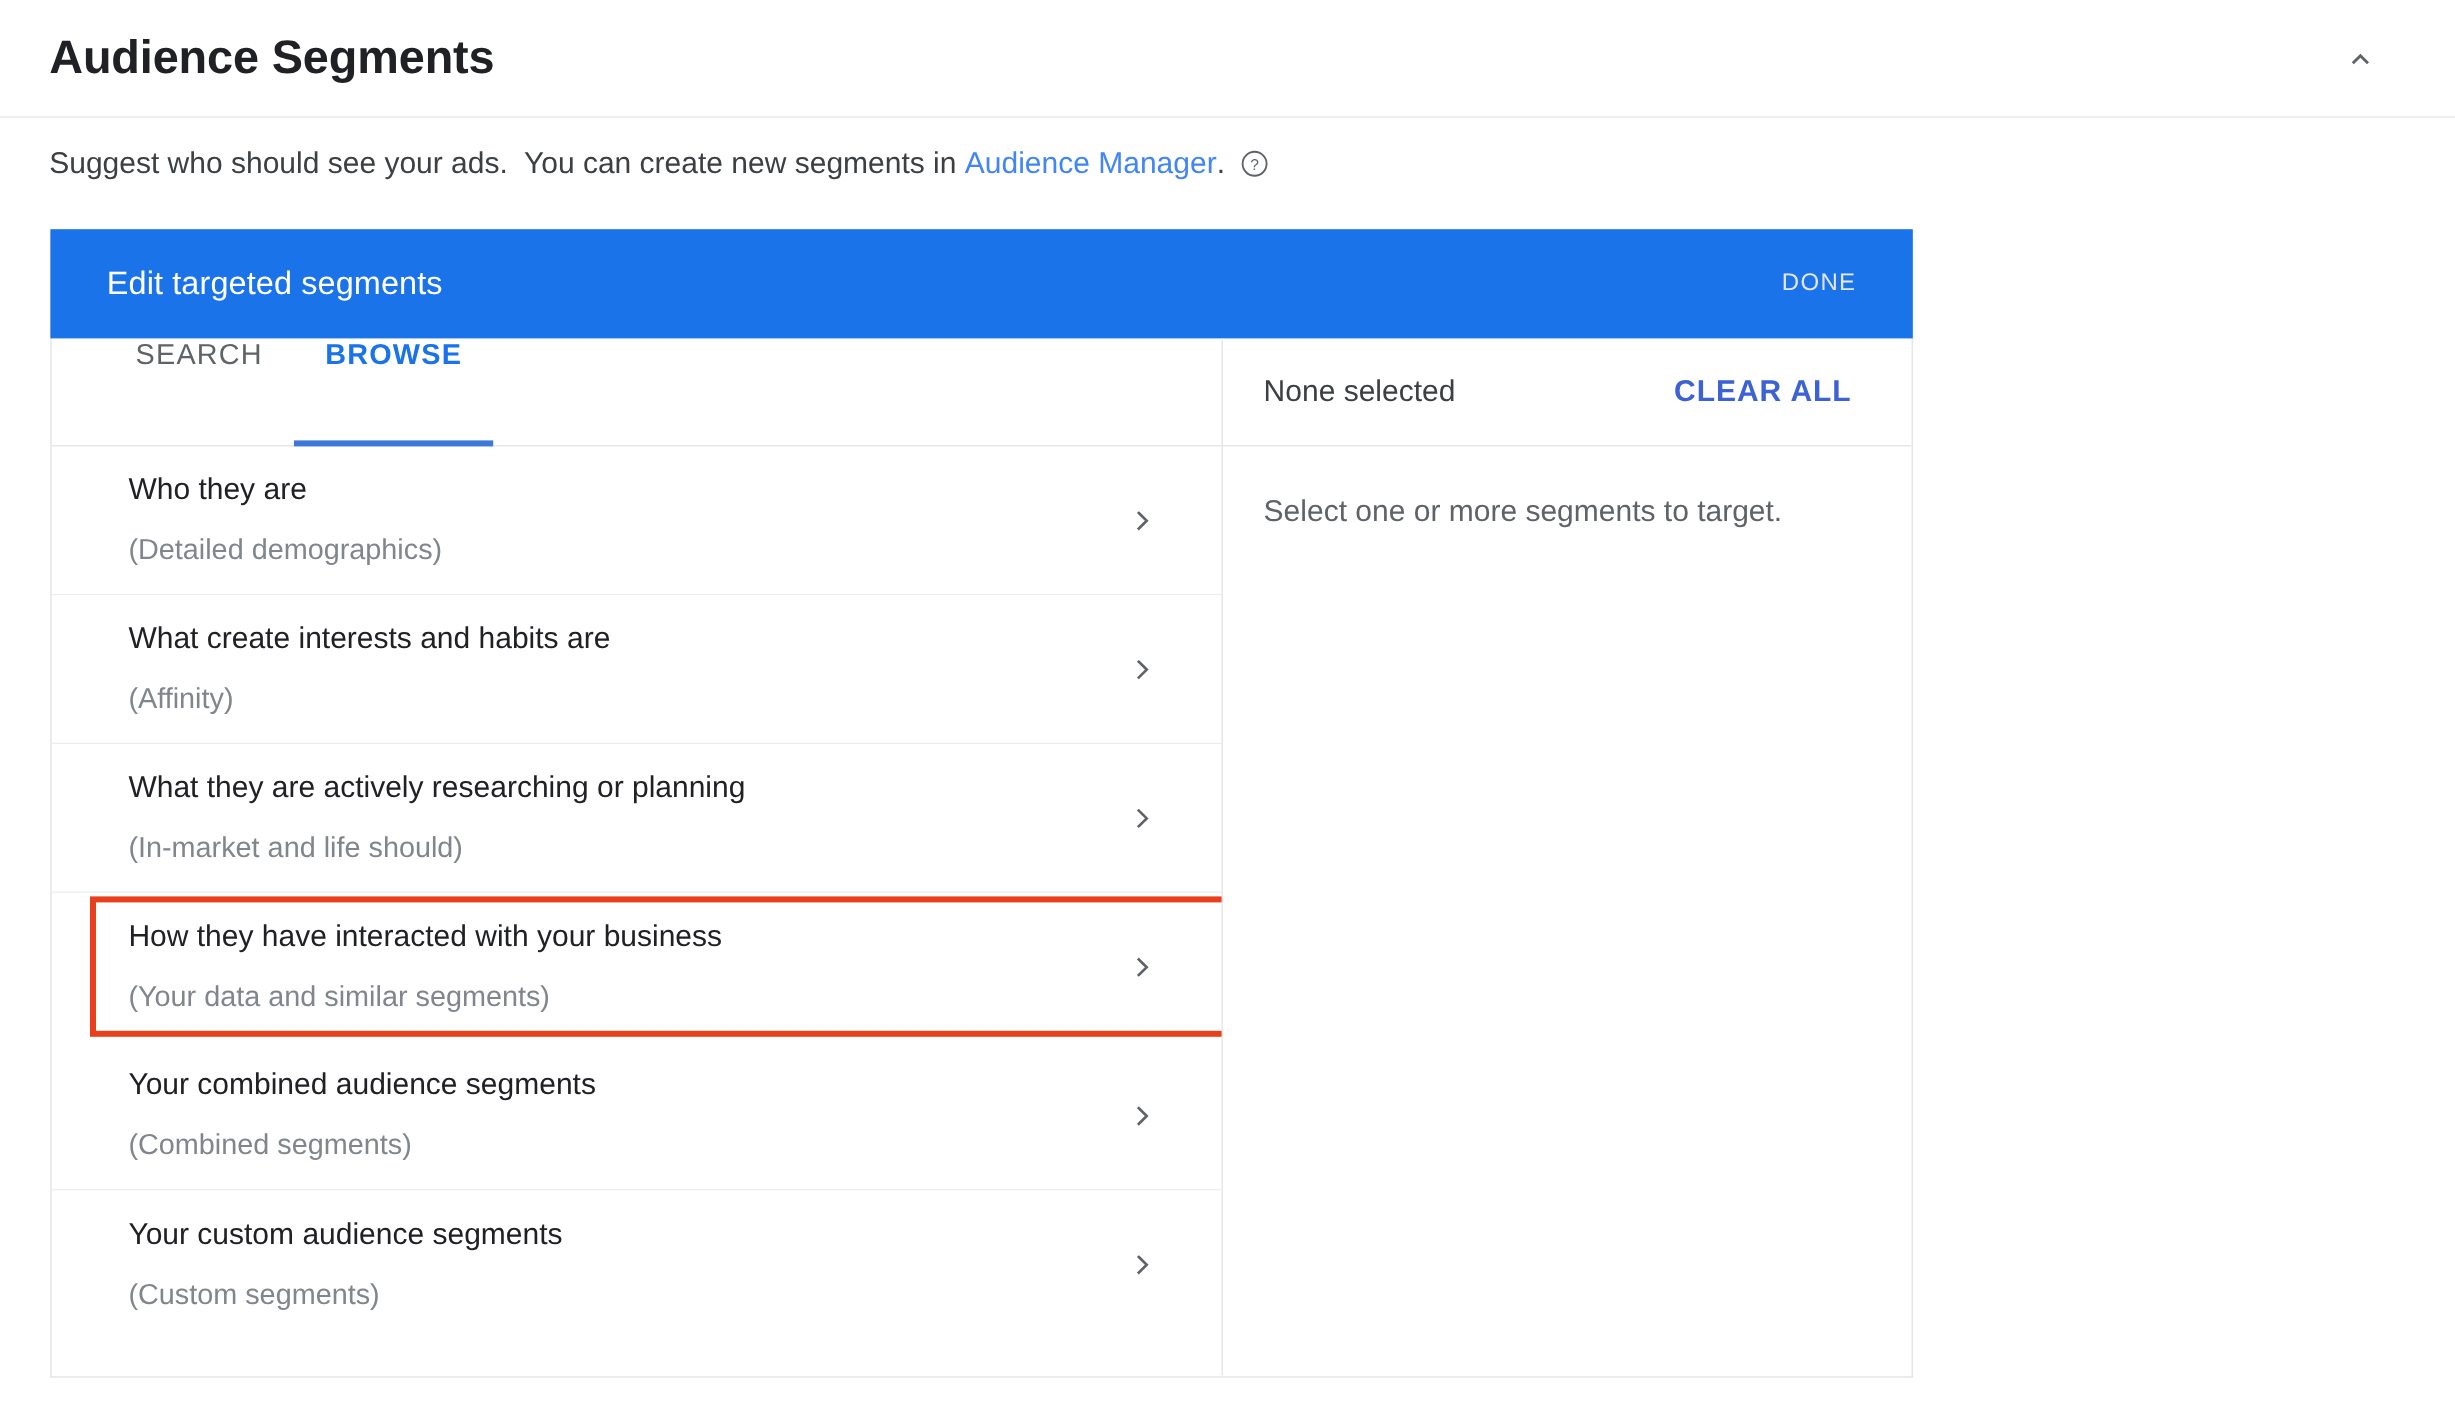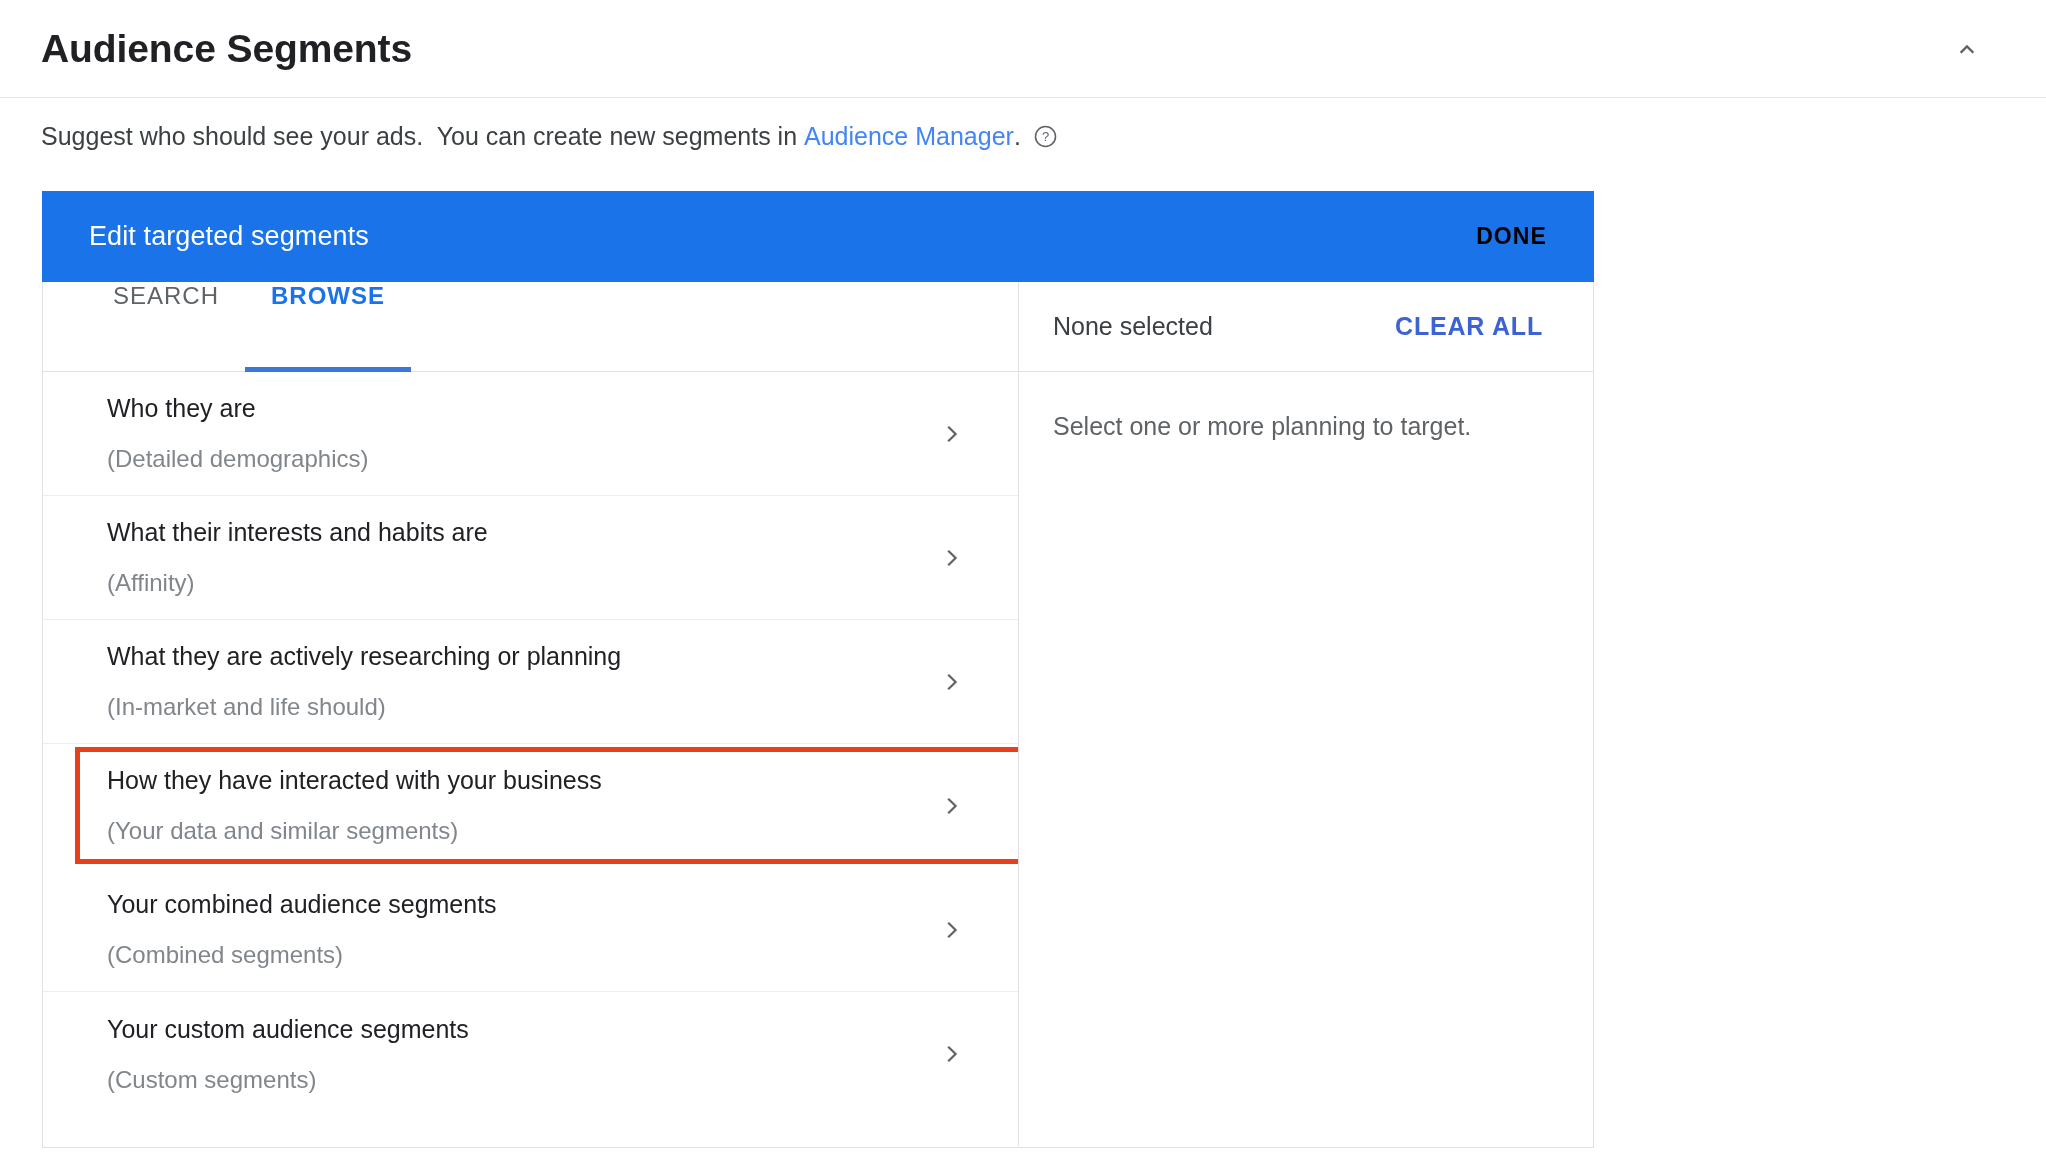--- a/index.html
+++ b/index.html
@@ -95,23 +95,23 @@
     padding: 0 47px 0 47px;
     margin: -1px -1px 0 -1px;
   }
   .editor-bar-title {
     color: #ffffff;
     font-size: 27px;
     font-weight: 400;
     letter-spacing: 0.1px;
   }
   .editor-bar-done {
-    color: #000000;
-    font-size: 23px;
-    font-weight: 700;
+    color: #e5e5e5;
+    font-size: 20px;
+    font-weight: 400;
     letter-spacing: 1.1px;
     cursor: pointer;
   }
 
   .editor-body {
     display: flex;
     height: 864px;
   }
   .left-pane {
     width: 976px;
@@ -286,21 +286,21 @@
             <span class="seg-title">Who they are</span>
             <span class="seg-sub">(Detailed demographics)</span>
           </div>
           <svg class="chev-right" viewBox="0 0 24 24">
             <path d="M9 5.5 L15.6 12 L9 18.5" fill="none" stroke="#5f6368" stroke-width="2.2" stroke-linecap="square" stroke-linejoin="miter"></path>
           </svg>
         </div>
 
         <div class="seg-item">
           <div class="seg-text">
-            <span class="seg-title">What their interests and habits are</span>
+            <span class="seg-title">What create interests and habits are</span>
             <span class="seg-sub">(Affinity)</span>
           </div>
           <svg class="chev-right" viewBox="0 0 24 24">
             <path d="M9 5.5 L15.6 12 L9 18.5" fill="none" stroke="#5f6368" stroke-width="2.2" stroke-linecap="square" stroke-linejoin="miter"></path>
           </svg>
         </div>
 
         <div class="seg-item">
           <div class="seg-text">
             <span class="seg-title">What they are actively researching or planning</span>
@@ -345,17 +345,17 @@
         </div>
 
       </div>
     </div>
 
     <div class="right-pane">
       <div class="sel-header">
         <span class="sel-header-label">None selected</span>
         <span class="sel-header-clear">CLEAR ALL</span>
       </div>
-      <div class="sel-empty">Select one or more planning to target.</div>
+      <div class="sel-empty">Select one or more segments to target.</div>
     </div>
 
   </div>
 </div>
 
 </body></html>

